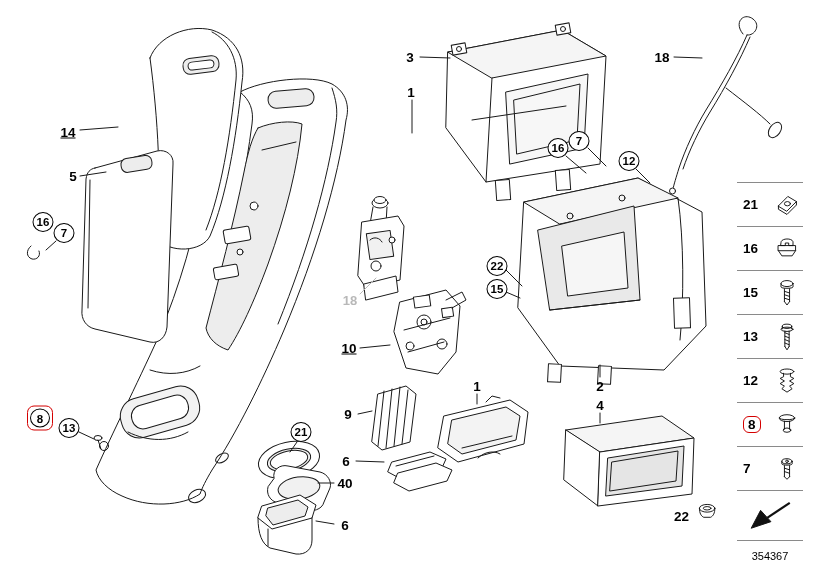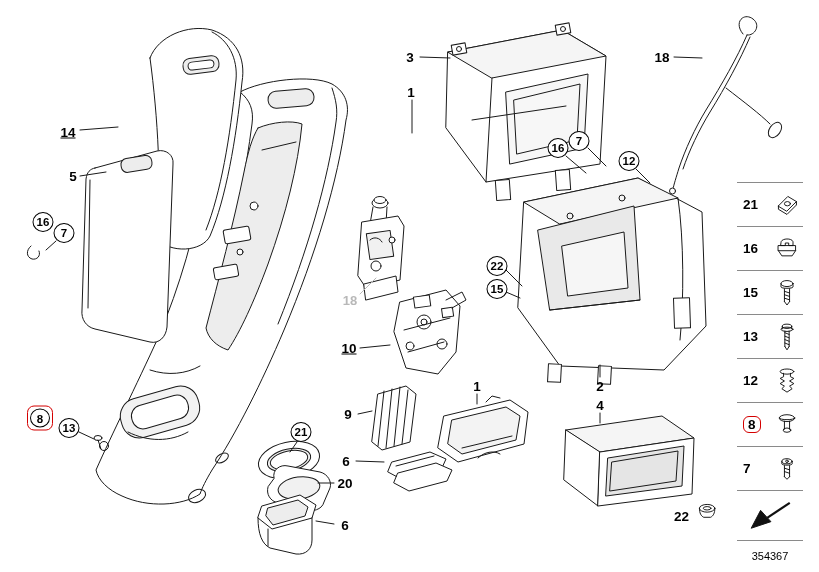--- a/index.html
+++ b/index.html
@@ -247,21 +247,21 @@
       <div class="callout circled" style="left: 497px; top: 266px;">22</div>
       <div class="callout circled" style="left: 497px; top: 289px;">15</div>
       <div class="callout muted" style="left: 350px; top: 300px;">18</div>
       <div class="callout plain" style="left: 349px; top: 348px; text-decoration: underline;">10</div>
       <div class="callout plain" style="left: 348px; top: 414px;">9</div>
       <div class="callout plain" style="left: 346px; top: 461px;">6</div>
       <div class="callout plain" style="left: 477px; top: 386px;">1</div>
       <div class="callout plain" style="left: 600px; top: 386px;">2</div>
       <div class="callout plain" style="left: 600px; top: 405px;">4</div>
       <div class="callout circled" style="left: 301px; top: 432px;">21</div>
-      <div class="callout plain" style="left: 345px; top: 483px;">20</div>
+      <div class="callout plain" style="left: 345px; top: 483px;">40</div>
       <div class="callout plain" style="left: 345px; top: 525px;">6</div>
     </div>
 
   <div id="sidebar">
       <div class="srow">
         <span class="snum">21</span>
         <svg class="sicon" viewBox="0 0 28 34" fill="none" stroke="#111" stroke-width="1.1" stroke-linecap="round" stroke-linejoin="round">
           <path d="M4,18 L15,7 L25,13 L14,24 Z"></path>
           <path d="M4,18 L4,22 L14,28 L25,17 L25,13"></path>
           <ellipse cx="14.5" cy="15.5" rx="3.5" ry="2.5"></ellipse>

